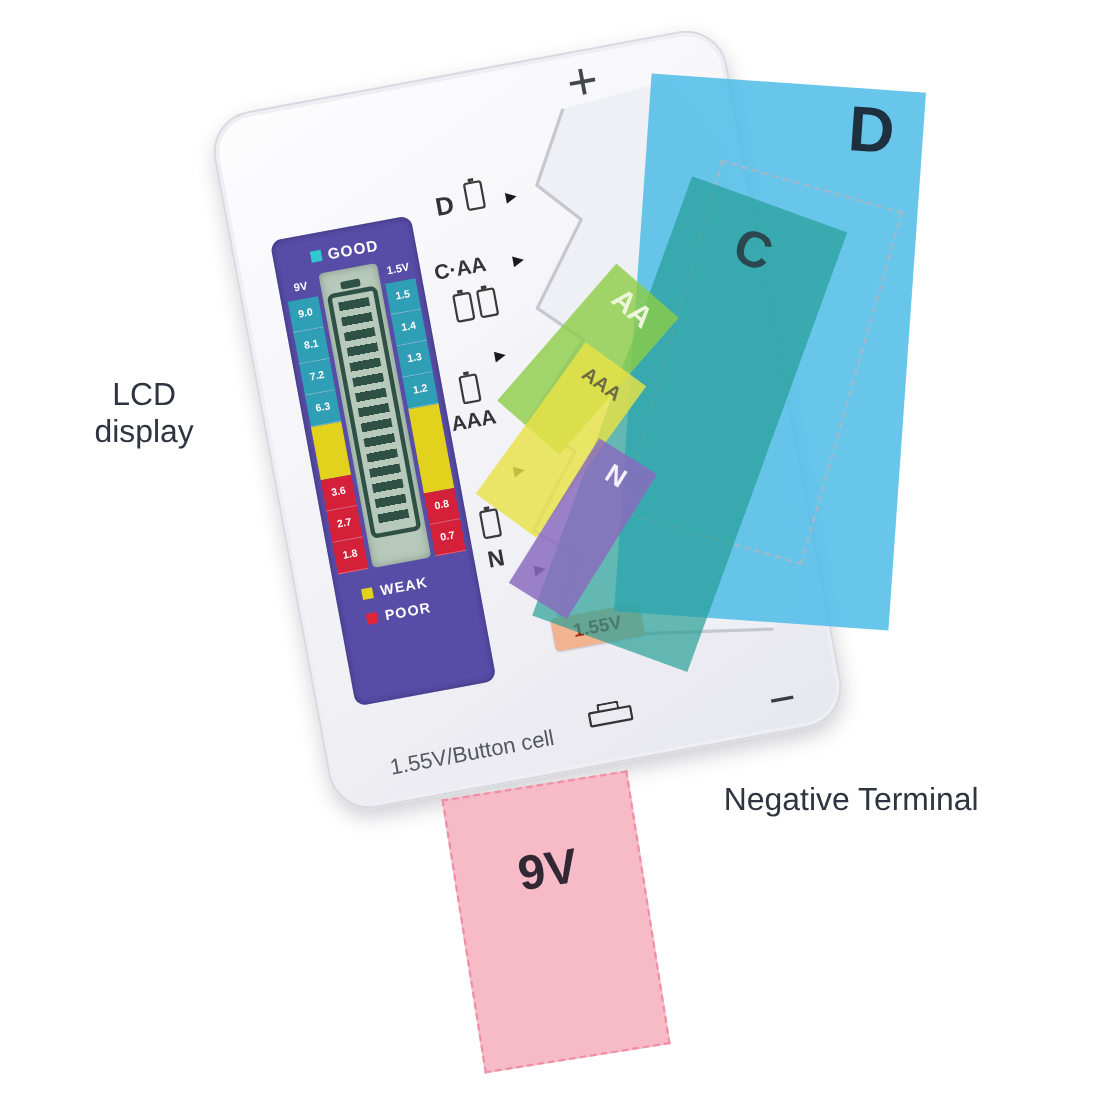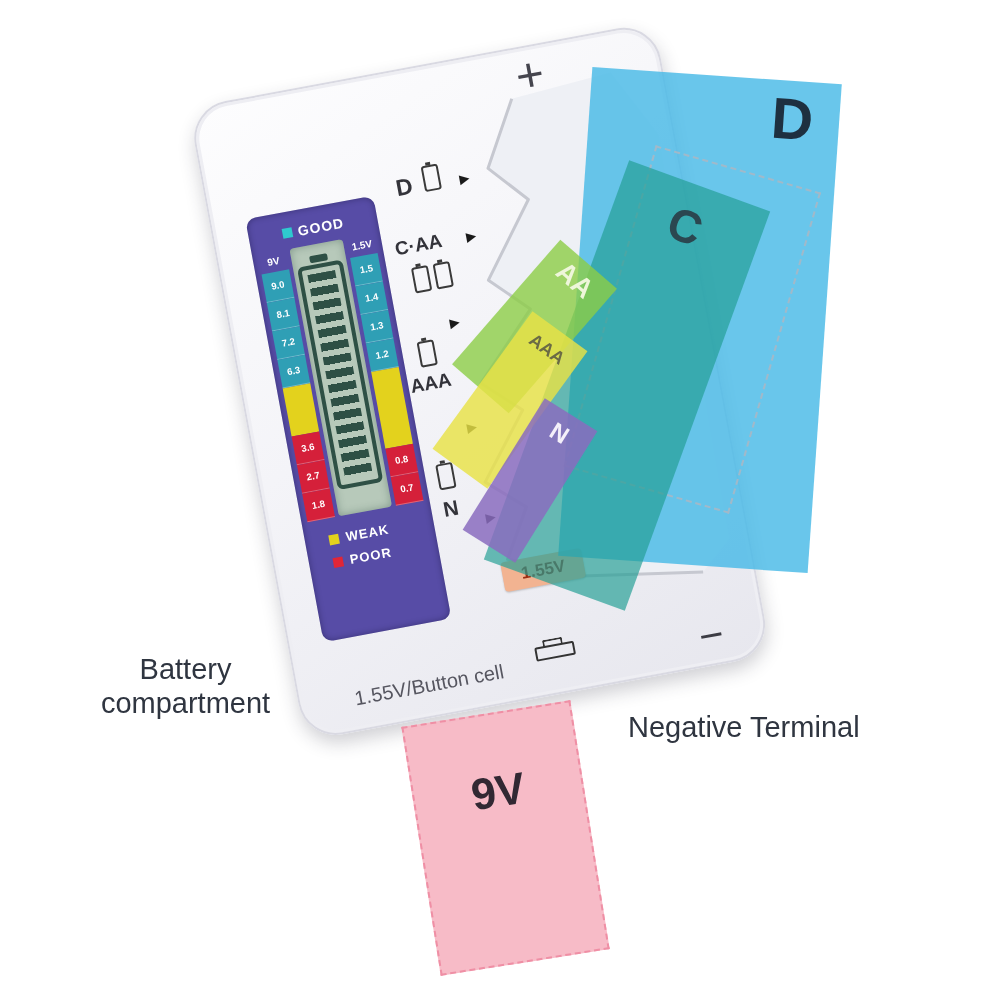--- a/index.html
+++ b/index.html
@@ -203,21 +203,21 @@
   </svg>
 
   <svg class="lines">
     <line x1="552" y1="73" x2="690" y2="62" stroke="#8b2222" stroke-width="2.5"></line>
     <line x1="180" y1="362" x2="258" y2="372" stroke="#8b2222" stroke-width="2.5"></line>
     <polyline points="209,620 191,628 191,660" fill="none" stroke="#8b2222" stroke-width="2.5"></polyline>
     <line x1="733" y1="697" x2="726" y2="658" stroke="#8b2222" stroke-width="2.5"></line>
   </svg>
 
 
-
-  <div class="callout center" style="left:58px;top:652px;width:255px;">
-    <div>Battery</div>
-    <div>compartment</div>
-  </div>
-
-  <div class="callout" style="left:628px;top:710px;">Negative Terminal</div>
+  <div class="callout center" style="left:56px;top:342px;width:150px;">
+    <div>LCD</div>
+    <div>display</div>
+  </div>
+
+
+  <div class="callout" style="left:658px;top:710px;">Negative Terminal</div>
 
 </div>
 
 </body></html>

